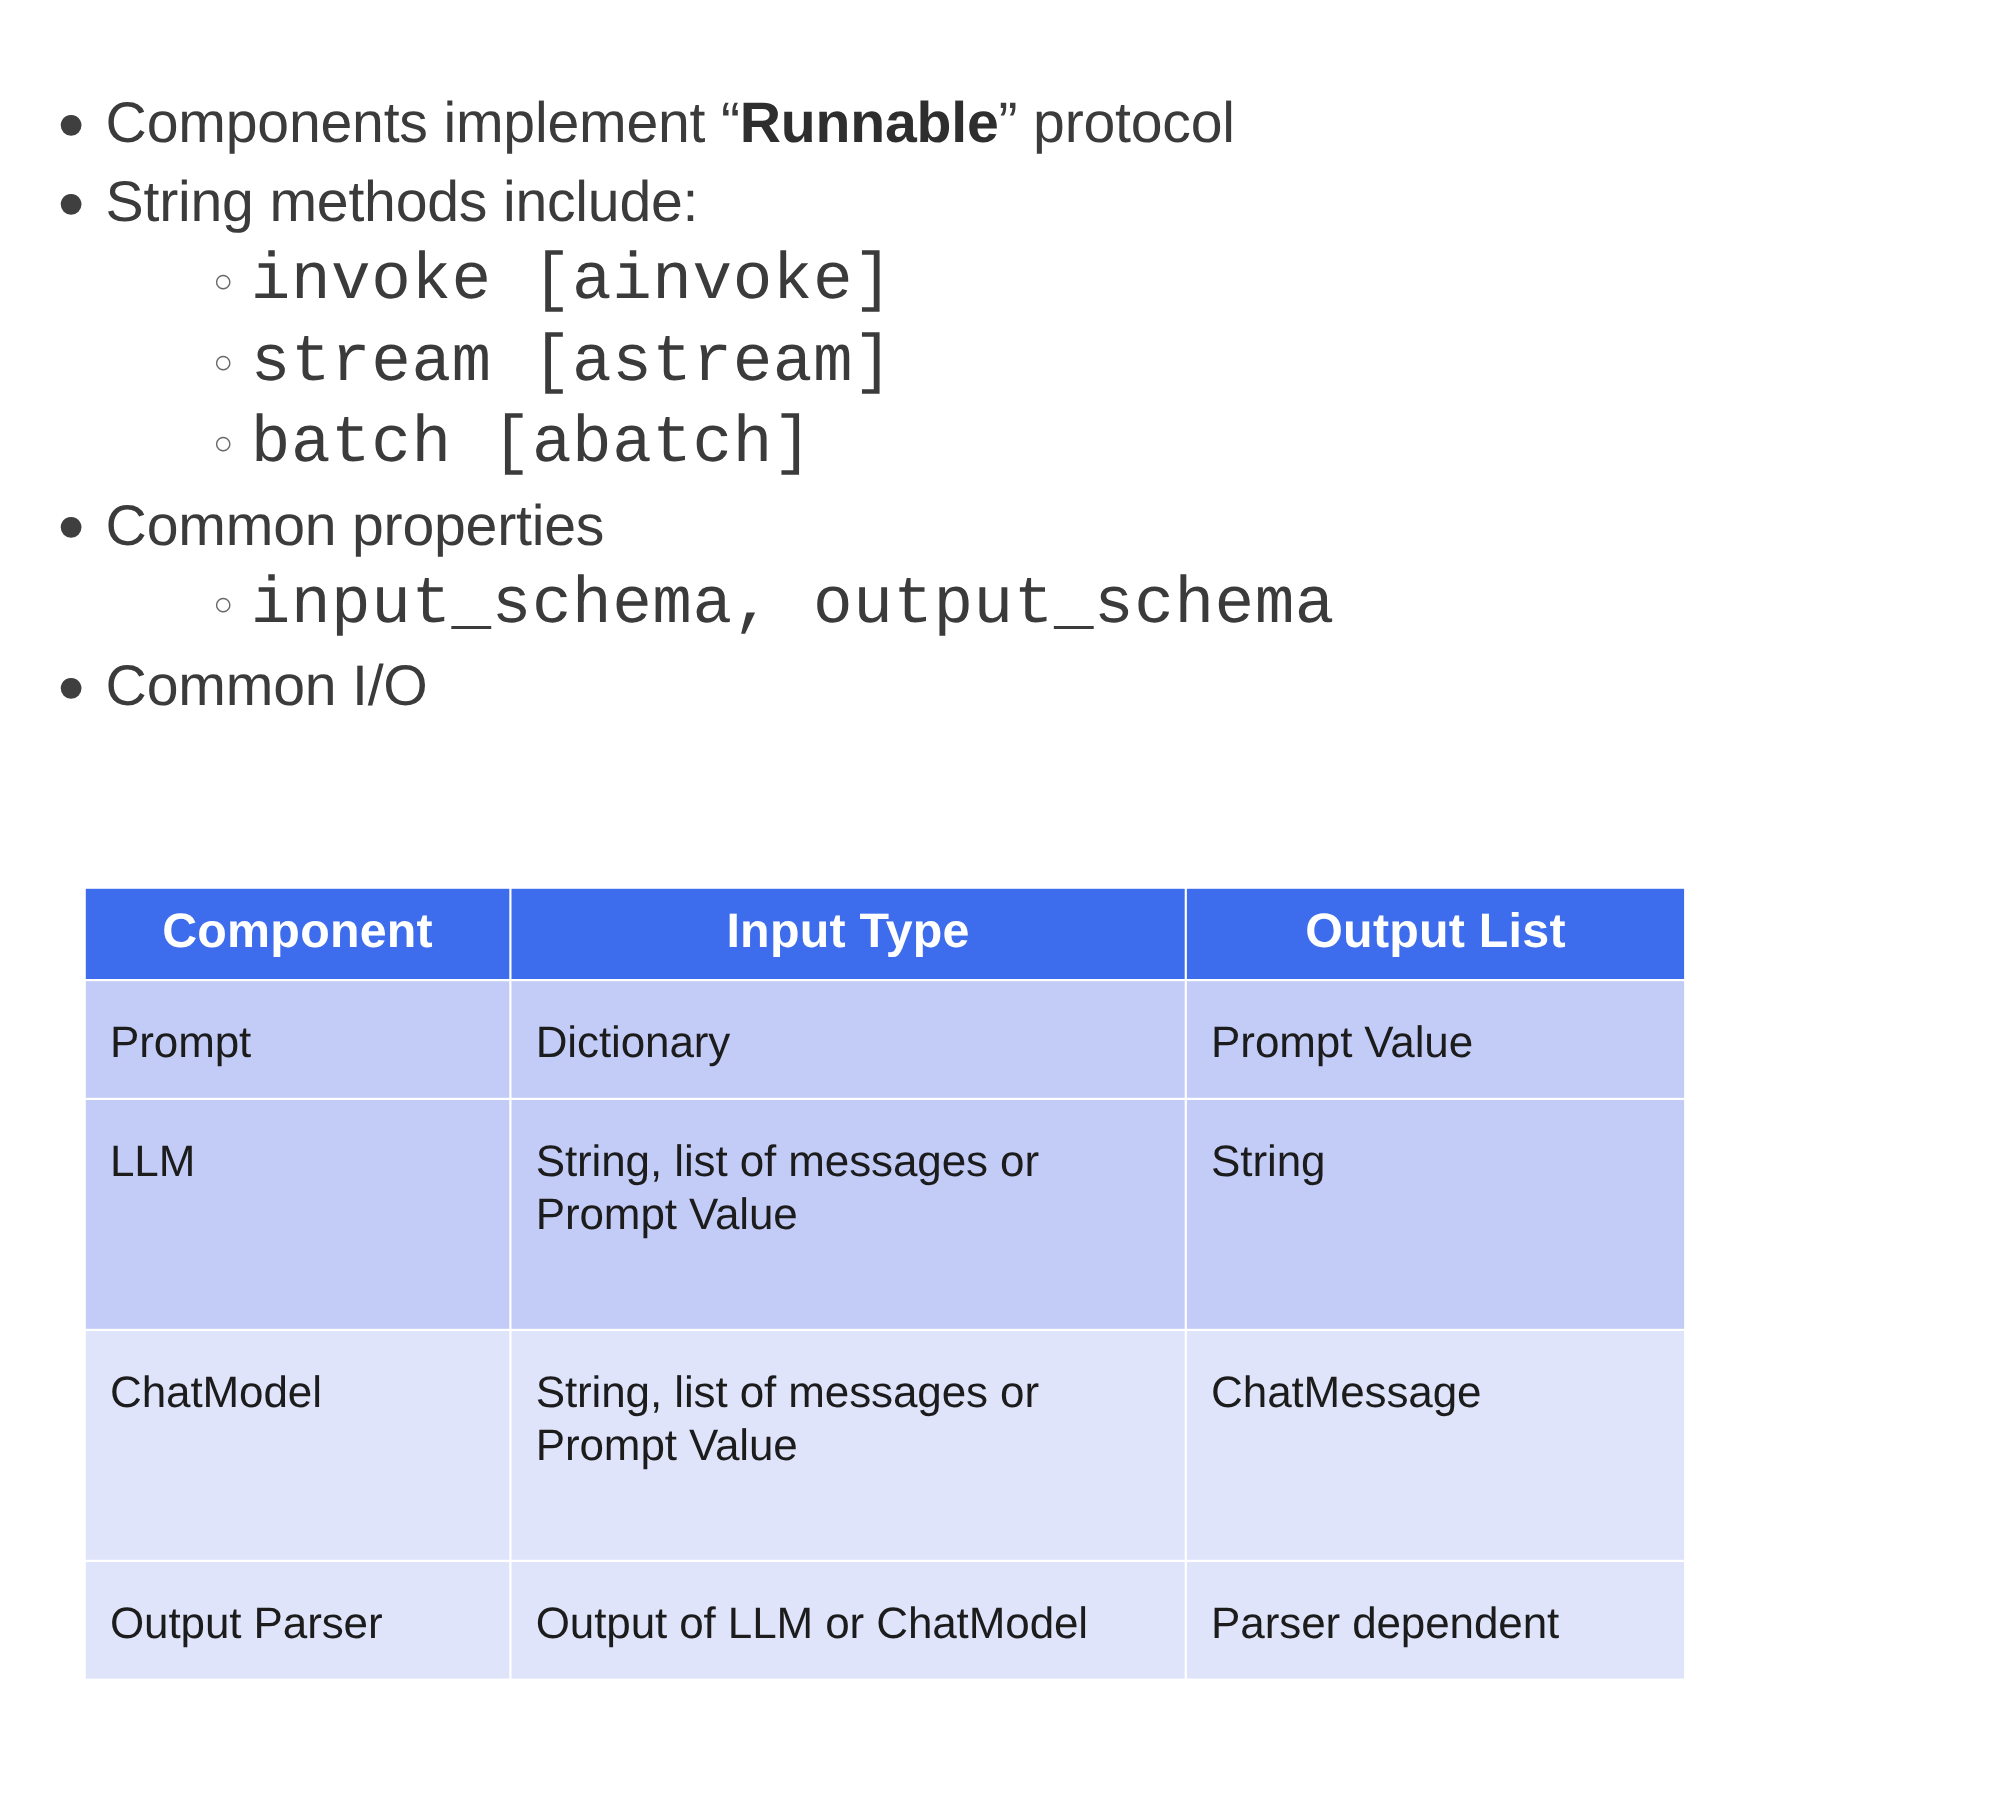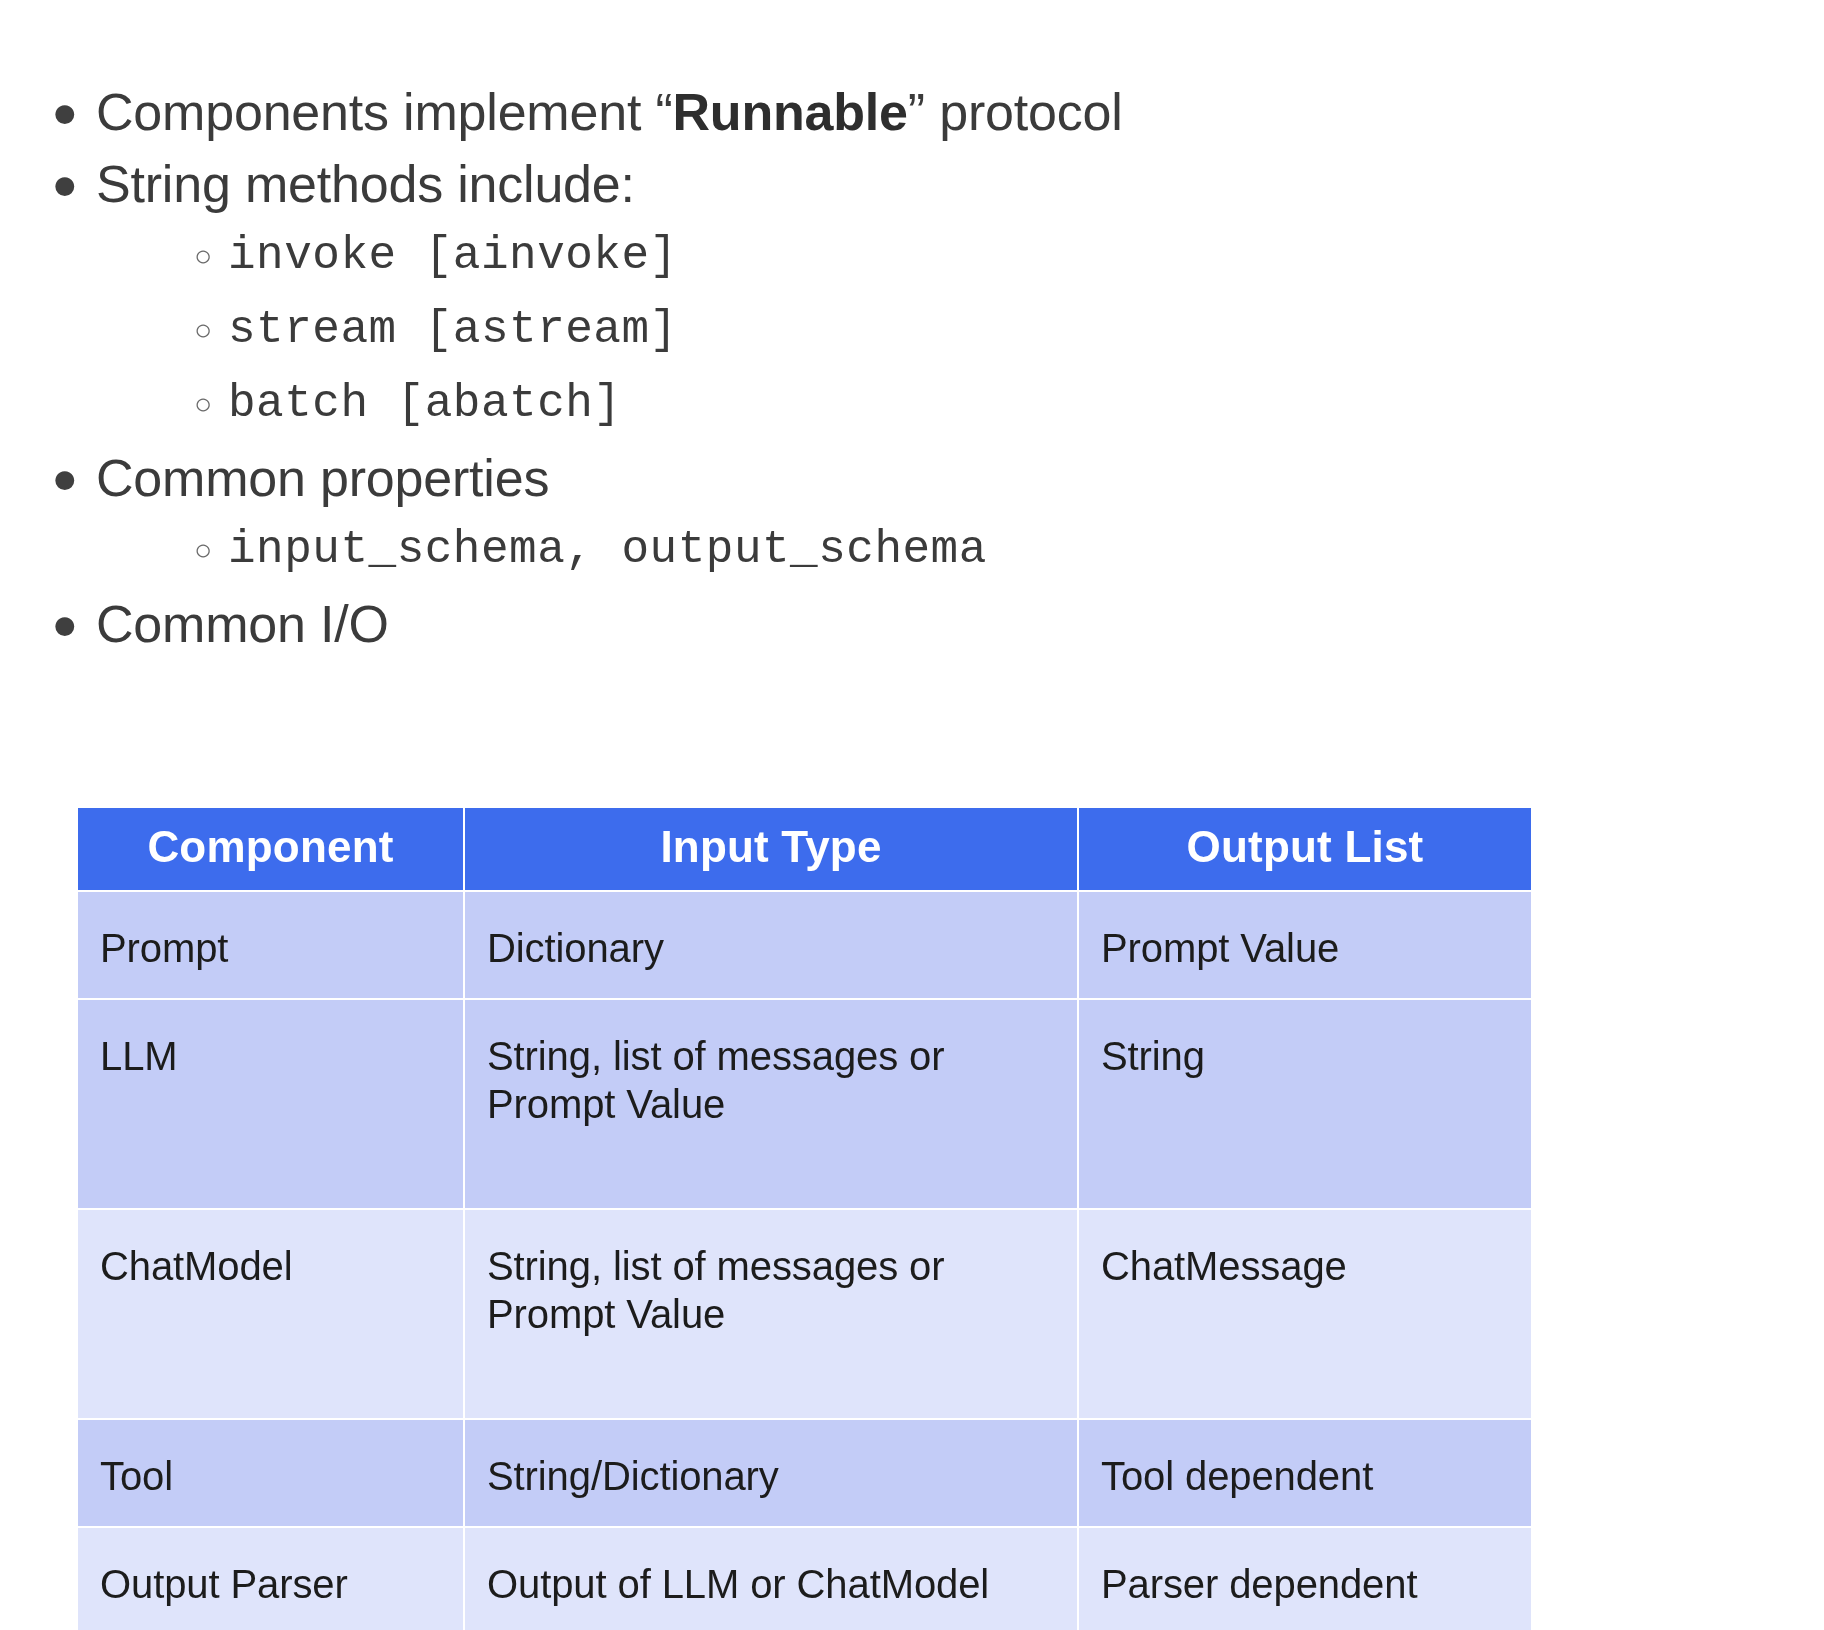--- a/index.html
+++ b/index.html
@@ -69,21 +69,21 @@
     flex: 0 0 228px;
     text-align: right;
     font-size: 30px;
     line-height: 68px;
     color: #6a6a6a;
     padding-right: 16px;
     box-sizing: border-box;
   }
   .lvl2 .code {
     font-family: "Liberation Mono", "DejaVu Sans Mono", monospace;
-    font-size: 46px;
+    font-size: 60px;
     line-height: 68px;
     color: #3b3b3b;
     white-space: pre;
     letter-spacing: 0.5px;
   }
 
   
   .io-table {
     position: absolute;
     left: 76px;
@@ -194,25 +194,20 @@
       <tr class="odd">
         <td class="tall">LLM</td>
         <td class="tall">String, list of messages or Prompt Value</td>
         <td class="tall">String</td>
       </tr>
       <tr class="even">
         <td class="tall">ChatModel</td>
         <td class="tall">String, list of messages or Prompt Value</td>
         <td class="tall">ChatMessage</td>
       </tr>
-      <tr class="odd">
-        <td>Tool</td>
-        <td>String/Dictionary</td>
-        <td>Tool dependent</td>
-      </tr>
       <tr class="even">
         <td>Output Parser</td>
         <td>Output of LLM or ChatModel</td>
         <td>Parser dependent</td>
       </tr>
     </tbody>
   </table>
 
 </div>
 

